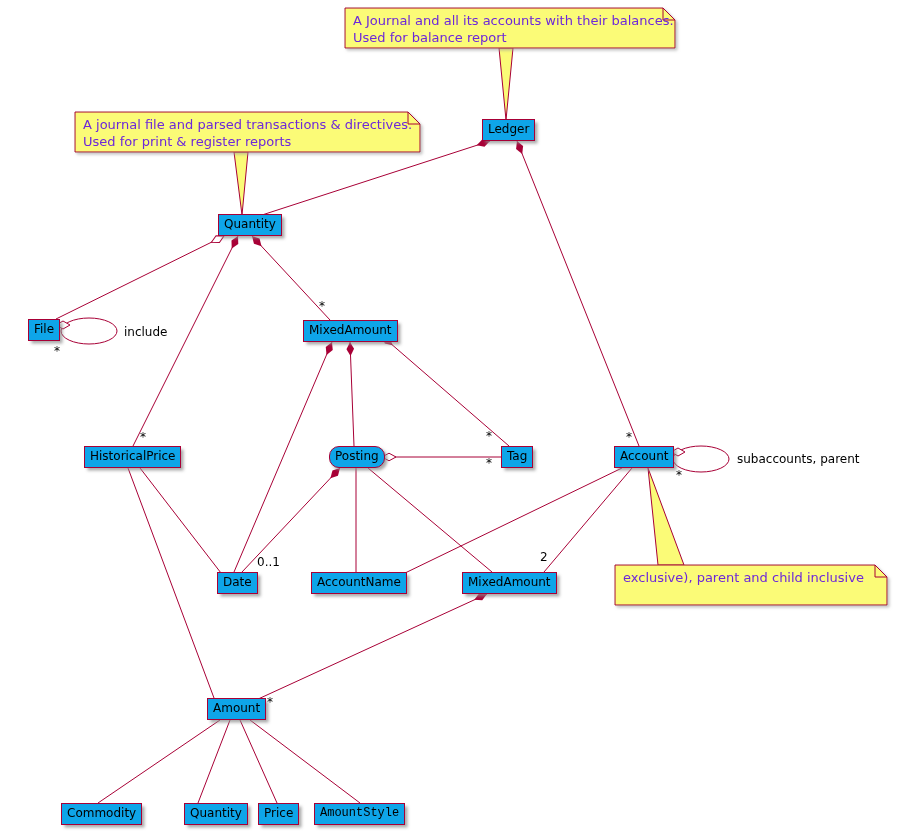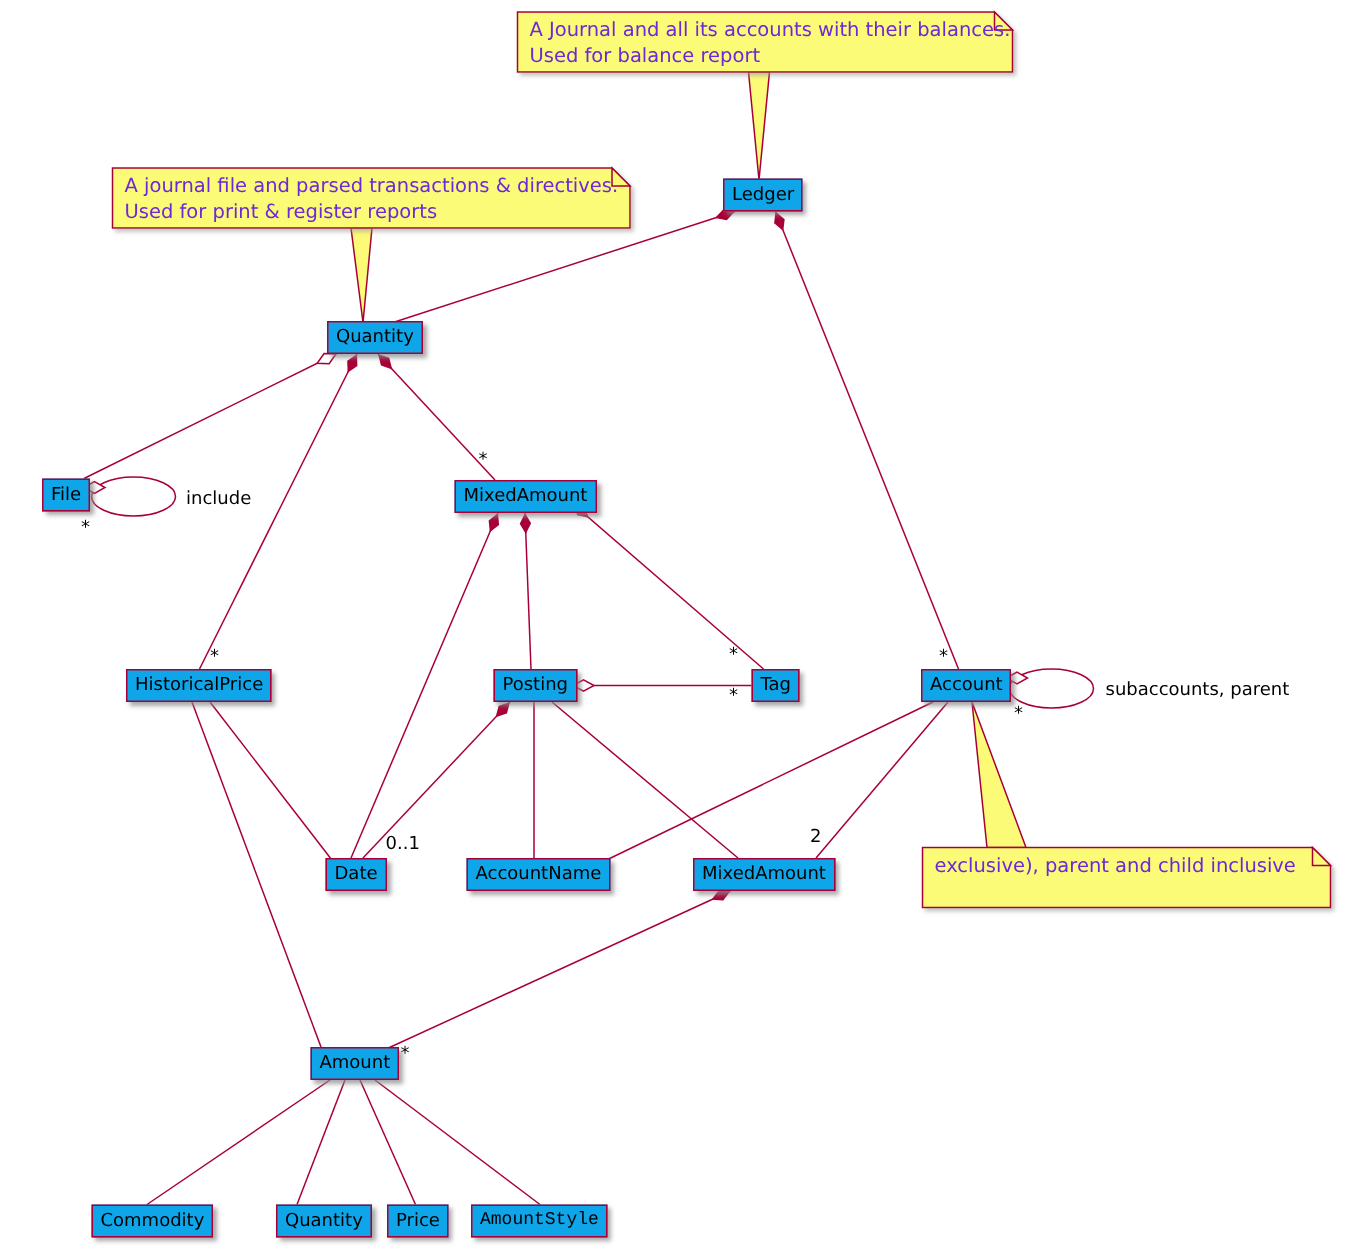--- a/index.html
+++ b/index.html
@@ -115,21 +115,21 @@
       <text class="lbl" x="54" y="355">*</text>
       <text class="lbl" x="676" y="479">*</text>
     </g>
   </svg>
 
   <div class="uml-class" style="left:482px; top:119px;">Ledger</div>
   <div class="uml-class" style="left:218px; top:214px;">Quantity</div>
   <div class="uml-class" style="left:28px;  top:319px;">File</div>
   <div class="uml-class" style="left:303px; top:320px;">MixedAmount</div>
   <div class="uml-class" style="left:84px;  top:446px;">HistoricalPrice</div>
-  <div class="uml-class" style="left:329px; top:446px;">Posting</div>
+  <div class="uml-class" style="left:329px; top:446px;border-radius:10px;">Posting</div>
   <div class="uml-class" style="left:501px; top:446px;">Tag</div>
   <div class="uml-class" style="left:614px; top:446px;">Account</div>
   <div class="uml-class" style="left:217px; top:572px;">Date</div>
   <div class="uml-class" style="left:311px; top:572px;">AccountName</div>
   <div class="uml-class" style="left:462px; top:572px;">MixedAmount</div>
   <div class="uml-class" style="left:207px; top:698px;">Amount</div>
   <div class="uml-class" style="left:61px;  top:803px;">Commodity</div>
   <div class="uml-class" style="left:168px; top:803px;margin-left:16px;">Quantity</div>
   <div class="uml-class" style="left:258px; top:803px;">Price</div>
   <div class="uml-class" style="left:314px; top:803px;font-family:Liberation Mono, monospace;">AmountStyle</div>

